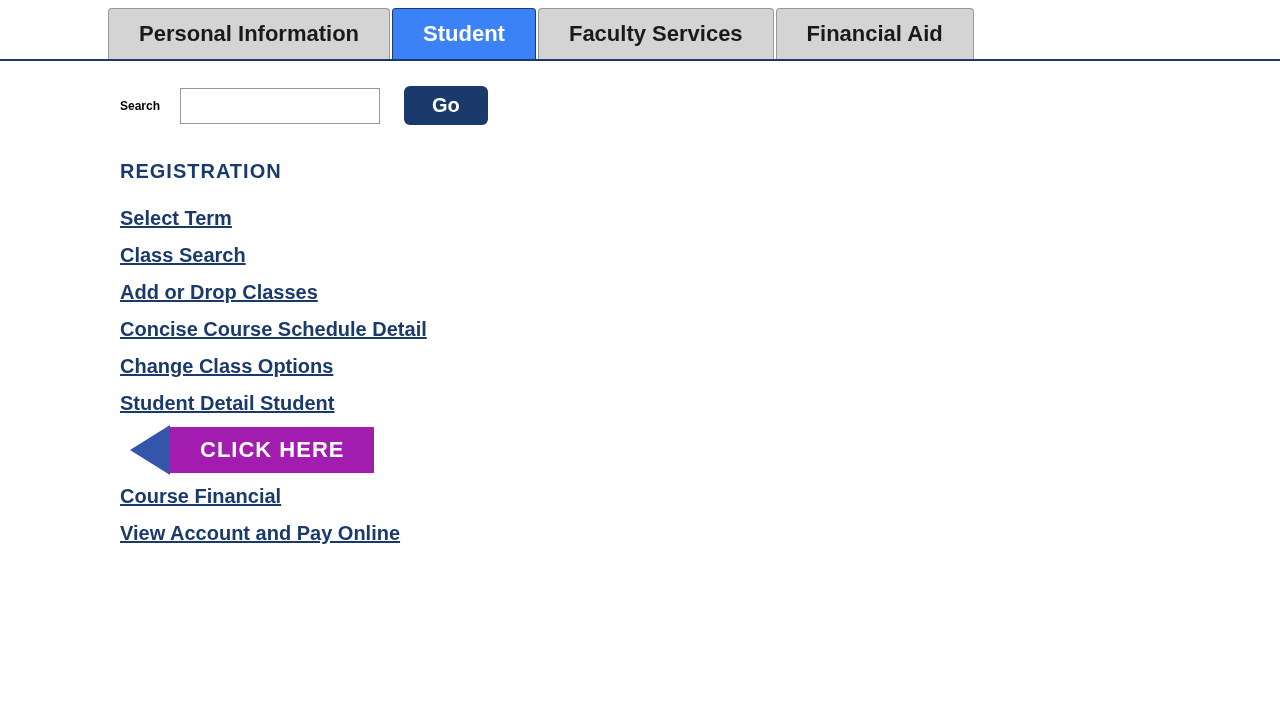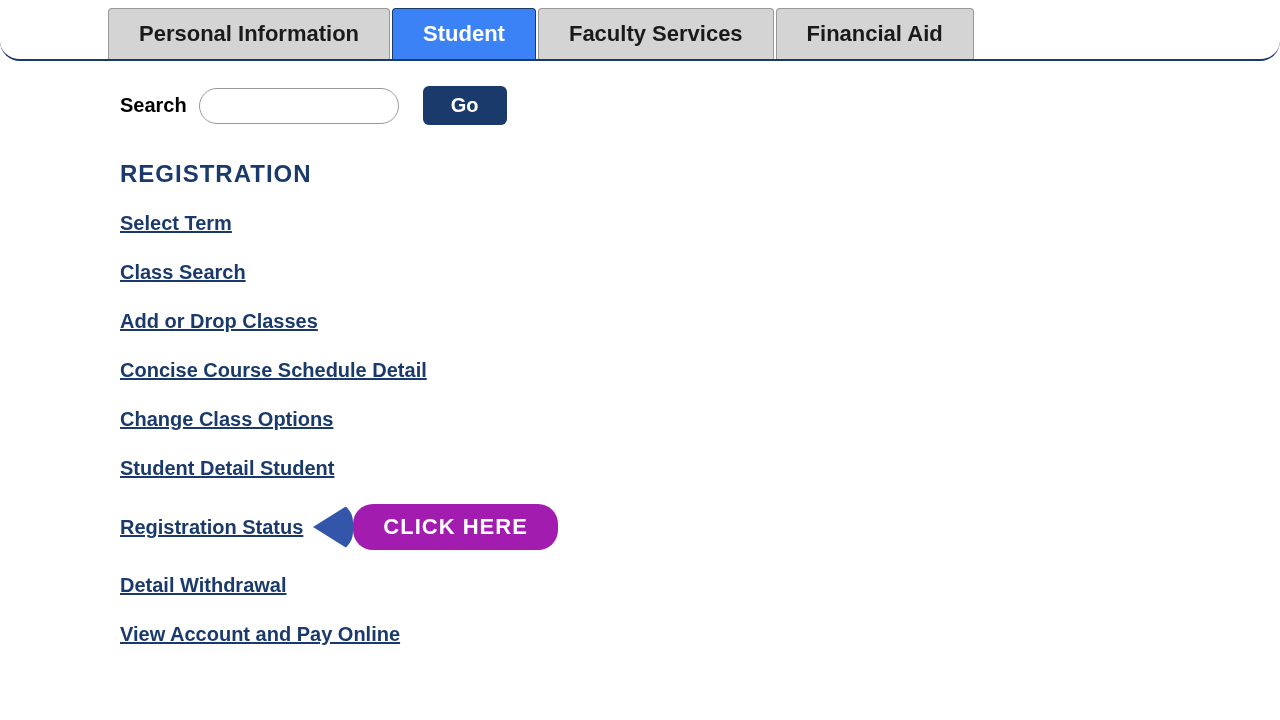--- a/index.html
+++ b/index.html
@@ -1,19 +1,18 @@
 <!DOCTYPE html>
 <html><head>
   <meta charset="utf-8">
   <style>
     * {
       margin: 0;
       padding: 0;
       box-sizing: border-box;
-      border-radius: 20px;
     }
 
     body {
       background: #ffffff;
       font-family: Arial, sans-serif;
       width: 1280px;
       min-height: 720px;
     }
 
     
@@ -49,23 +48,23 @@
     }
 
     
     .search-area {
       display: flex;
       align-items: center;
       padding: 25px 0 25px 120px;
     }
 
     .search-label {
-      font-size: 20px;
+      font-size: 12px;
       font-weight: bold;
-      margin-right: 12px;
+      margin-right: 20px;
       color: #000;
     }
 
     .search-input {
       width: 200px;
       height: 36px;
       border: 1px solid #999;
       font-size: 16px;
       padding: 4px 6px;
     }
@@ -82,32 +81,32 @@
       cursor: pointer;
     }
 
     
     .main-content {
       padding-left: 120px;
       padding-top: 10px;
     }
 
     .section-title {
-      font-size: 24px;
+      font-size: 20px;
       font-weight: bold;
       color: #1a3a6b;
       text-transform: uppercase;
       letter-spacing: 1px;
       margin-bottom: 20px;
     }
 
     .nav-links {
       display: flex;
       flex-direction: column;
-      gap: 18px;
+      gap: 6px;
     }
 
     .nav-link {
       font-size: 20px;
       font-weight: bold;
       color: #1a3a6b;
       text-decoration: underline;
       cursor: pointer;
       padding: 4px 0;
       width: fit-content;
@@ -173,25 +172,24 @@
 
   <div class="nav-links">
     <a class="nav-link">Select Term</a>
     <a class="nav-link">Class Search</a>
     <a class="nav-link">Add or Drop Classes</a>
     <a class="nav-link">Concise Course Schedule Detail</a>
     <a class="nav-link">Change Class Options</a>
     <a class="nav-link">Student Detail Student</a>
 
     <div class="reg-status-row">
-      <a class="nav-link">Registration Status</a>
       <div class="click-here-container">
         <div class="arrow-box">
           <div class="arrow-left"></div>
           <div class="click-here-label">CLICK HERE</div>
         </div>
       </div>
     </div>
 
-    <a class="nav-link">Detail Withdrawal</a>
+    <a class="nav-link">Course Financial</a>
     <a class="nav-link">View Account and Pay Online</a>
   </div>
 </div>
 
 </body></html>

